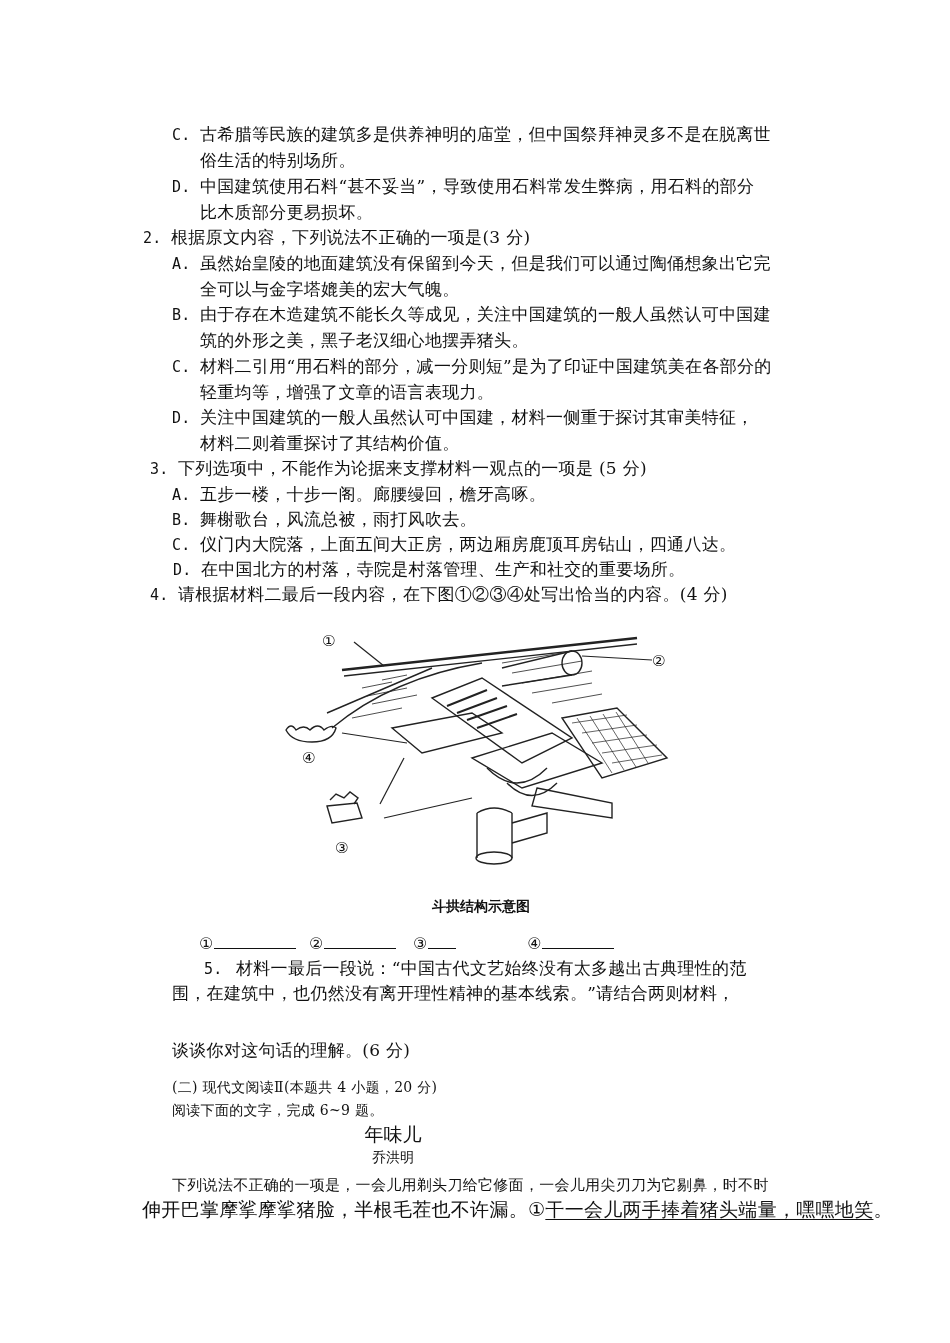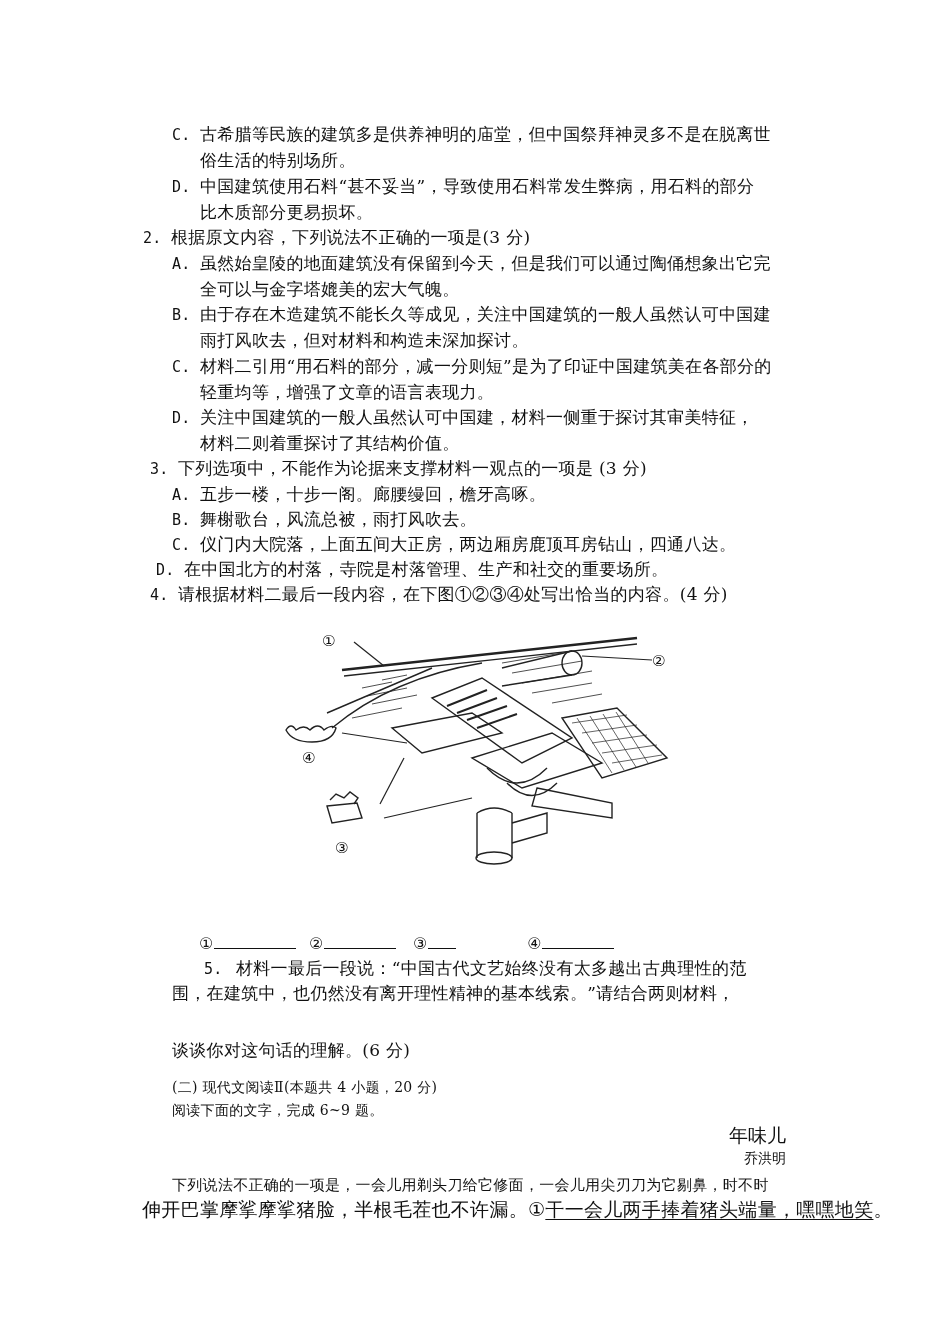--- a/index.html
+++ b/index.html
@@ -6,21 +6,21 @@
   body { width: 950px; height: 1343px; position: relative; overflow: hidden;
          font-family: "DejaVu Serif", "Liberation Serif", serif; color: #111; }
   .line { position: absolute; font-size: 17px; line-height: 32px; white-space: nowrap; letter-spacing: 0.3px; }
   .small { font-size: 14px; line-height: 18px; }
   .opt-label { display: inline-block; width: 28px; font-family: "DejaVu Sans Mono", "Liberation Mono", monospace; font-size: 15px; }
   .q-num { display: inline-block; width: 22px; font-family: "DejaVu Sans Mono", "Liberation Mono", monospace; font-size: 15px; }
   .figure { position: absolute; left: 272px; top: 618px; width: 418px; height: 300px; background: #fff; }
   .fig-caption { position: absolute; left: 0; width: 100%; top: 280px; text-align: center; font-family: "DejaVu Sans", "Liberation Sans", sans-serif; font-weight: bold; font-size: 14px; }
   .circ { font-family: "DejaVu Sans", sans-serif; }
   .blank { display: inline-block; border-bottom: 1px solid #111; height: 16px; vertical-align: baseline; }
-  .title { position: absolute; left: 0; width: 786px; text-align: right; font-family: Liberation Sans, sans-serif; }
+  .title { position: absolute; left: 0; width: 786px; text-align: center; font-family: Liberation Mono, monospace; }
   .ul { text-decoration: underline; text-underline-offset: 3px; }
 </style>
 </head>
 <body>
 
 <div class="line" style="left:172px; top:118px;">
   <span class="opt-label">C.</span><span>古希腊等民族的建筑多是供养神明的庙堂，但中国祭拜神灵多不是在脱离世</span>
 </div>
 <div class="line" style="left:200px; top:144px;">俗生活的特别场所。</div>
 <div class="line" style="left:172px; top:170px;">
@@ -31,43 +31,43 @@
 <div class="line" style="left:143px; top:221px;">
   <span class="q-num">2.</span><span style="margin-left:6px">根据原文内容，下列说法不正确的一项是(3 分)</span>
 </div>
 <div class="line" style="left:172px; top:247px;">
   <span class="opt-label">A.</span><span>虽然始皇陵的地面建筑没有保留到今天，但是我们可以通过陶俑想象出它完</span>
 </div>
 <div class="line" style="left:200px; top:273px;">全可以与金字塔媲美的宏大气魄。</div>
 <div class="line" style="left:172px; top:298px;">
   <span class="opt-label">B.</span><span>由于存在木造建筑不能长久等成见，关注中国建筑的一般人虽然认可中国建</span>
 </div>
-<div class="line" style="left:200px; top:324px;">雨打风吹去，但对材料和构造未深加探讨。</div>
+<div class="line" style="left:200px; top:324px;">筑的外形之美，黑子老汉细心地摆弄猪头。</div>
 <div class="line" style="left:172px; top:350px;">
   <span class="opt-label">C.</span><span>材料二引用“用石料的部分，减一分则短”是为了印证中国建筑美在各部分的</span>
 </div>
 <div class="line" style="left:200px; top:376px;">轻重均等，增强了文章的语言表现力。</div>
 <div class="line" style="left:172px; top:401px;">
   <span class="opt-label">D.</span><span>关注中国建筑的一般人虽然认可中国建，材料一侧重于探讨其审美特征，</span>
 </div>
 <div class="line" style="left:200px; top:427px;">材料二则着重探讨了其结构价值。</div>
 
 <div class="line" style="left:150px; top:452px;">
-  <span class="q-num">3.</span><span style="margin-left:6px">下列选项中，不能作为论据来支撑材料一观点的一项是 (3 分)</span>
+  <span class="q-num">3.</span><span style="margin-left:6px">下列选项中，不能作为论据来支撑材料一观点的一项是 (5 分)</span>
 </div>
 <div class="line" style="left:172px; top:478px;">
   <span class="opt-label">A.</span><span>五步一楼，十步一阁。廊腰缦回，檐牙高啄。</span>
 </div>
 <div class="line" style="left:172px; top:503px;">
   <span class="opt-label">B.</span><span>舞榭歌台，风流总被，雨打风吹去。</span>
 </div>
 <div class="line" style="left:172px; top:528px;">
   <span class="opt-label">C.</span><span>仪门内大院落，上面五间大正房，两边厢房鹿顶耳房钻山，四通八达。</span>
 </div>
-<div class="line" style="left:156px; top:553px;">
+<div class="line" style="left:173px; top:553px;">
   <span class="opt-label">D.</span><span>在中国北方的村落，寺院是村落管理、生产和社交的重要场所。</span>
 </div>
 
 <div class="line" style="left:150px; top:578px;">
   <span class="q-num">4.</span><span style="margin-left:6px">请根据材料二最后一段内容，在下图①②③④处写出恰当的内容。(4 分)</span>
 </div>
 
 <div class="figure">
   <svg width="418" height="280" viewBox="0 0 418 280">
     <g stroke="#222" fill="none" stroke-width="1.4">
@@ -116,20 +116,21 @@
       <path d="M55 188 L85 185 L90 200 L60 205 Z"></path>
       <path d="M58 182 l6 -6 l8 4 l6 -6 l8 6 l-4 6"></path>
     </g>
     <g font-family="DejaVu Sans, sans-serif" font-size="15" fill="#111">
       <text x="50" y="28">①</text>
       <text x="380" y="48">②</text>
       <text x="30" y="145">④</text>
       <text x="63" y="235">③</text>
     </g>
   </svg>
+  <div class="fig-caption">斗拱结构示意图</div>
 </div>
 
 <div class="line circ" style="left:199px; top:928px; font-size:16px;">
   <span>①</span><span class="blank" style="width:82px;"></span>
   <span style="margin-left:8px">②</span><span class="blank" style="width:72px;"></span>
   <span style="margin-left:12px">③</span><span class="blank" style="width:28px;"></span>
   <span style="margin-left:66px">④</span><span class="blank" style="width:72px;"></span>
 </div>
 
 <div class="line" style="left:204px; top:952px;">

